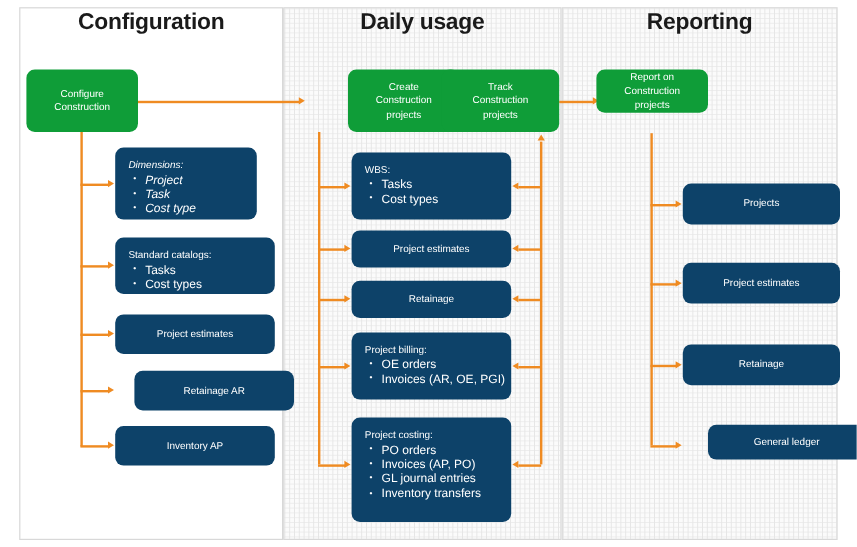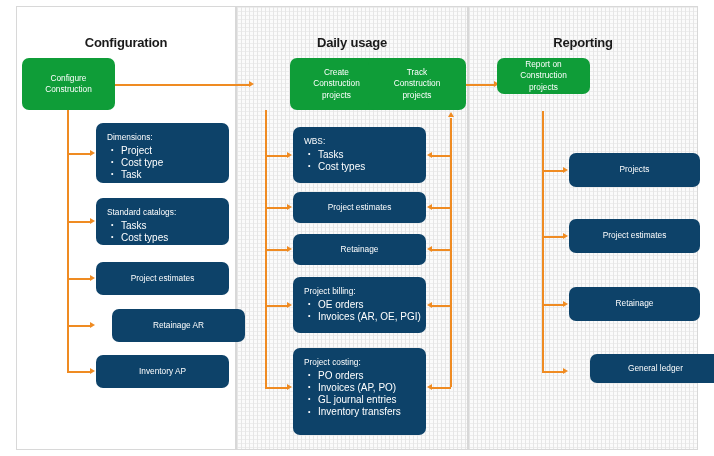--- a/index.html
+++ b/index.html
@@ -35,24 +35,24 @@
       linear-gradient(to right, #e6e6e6 1px, transparent 1px),
       linear-gradient(to bottom, #ededed 1px, transparent 1px);
     background-size: 4px 4px, 4px 4px;
   }
   #panel-config   { left: 16px;  width: 220px; }
   #panel-daily    { left: 236px; width: 232px; }
   #panel-report   { left: 468px; width: 230px; }
 
   .panel-title {
     position: absolute;
-    top: 28px;
+    top: 1px;
     width: 100%;
     text-align: center;
-    font-size: 13px;
+    font-size: 19px;
     font-weight: bold;
     color: #1a1a1a;
     letter-spacing: -0.2px;
   }
 
   
   .node {
     position: absolute;
     box-sizing: border-box;
     border-radius: 7px;
@@ -209,26 +209,26 @@
   <div class="seg h" style="left:542px; top:371px; width:22px;"></div>
   <div class="arrow right" style="left:563px; top:367.5px;"></div>
 
   <div class="node green" style="left:22px; top:58px; width:93px; height:52px;">
     <div>
       <span>Configure</span><br>
       <span>Construction</span>
     </div>
   </div>
 
-  <div class="node blue listed" style="left:96px; top:123px; width:133px; height:60px;">
+  <div class="node blue listed" style="left:96px; top:123px; width:118px; height:60px;font-style:italic;">
     <span class="head">Dimensions:</span>
     <ul>
       <li>Project</li>
+      <li>Task</li>
       <li>Cost type</li>
-      <li>Task</li>
     </ul>
   </div>
 
   <div class="node blue listed" style="left:96px; top:198px; width:133px; height:47px;">
     <span class="head">Standard catalogs:</span>
     <ul>
       <li>Tasks</li>
       <li>Cost types</li>
     </ul>
   </div>

